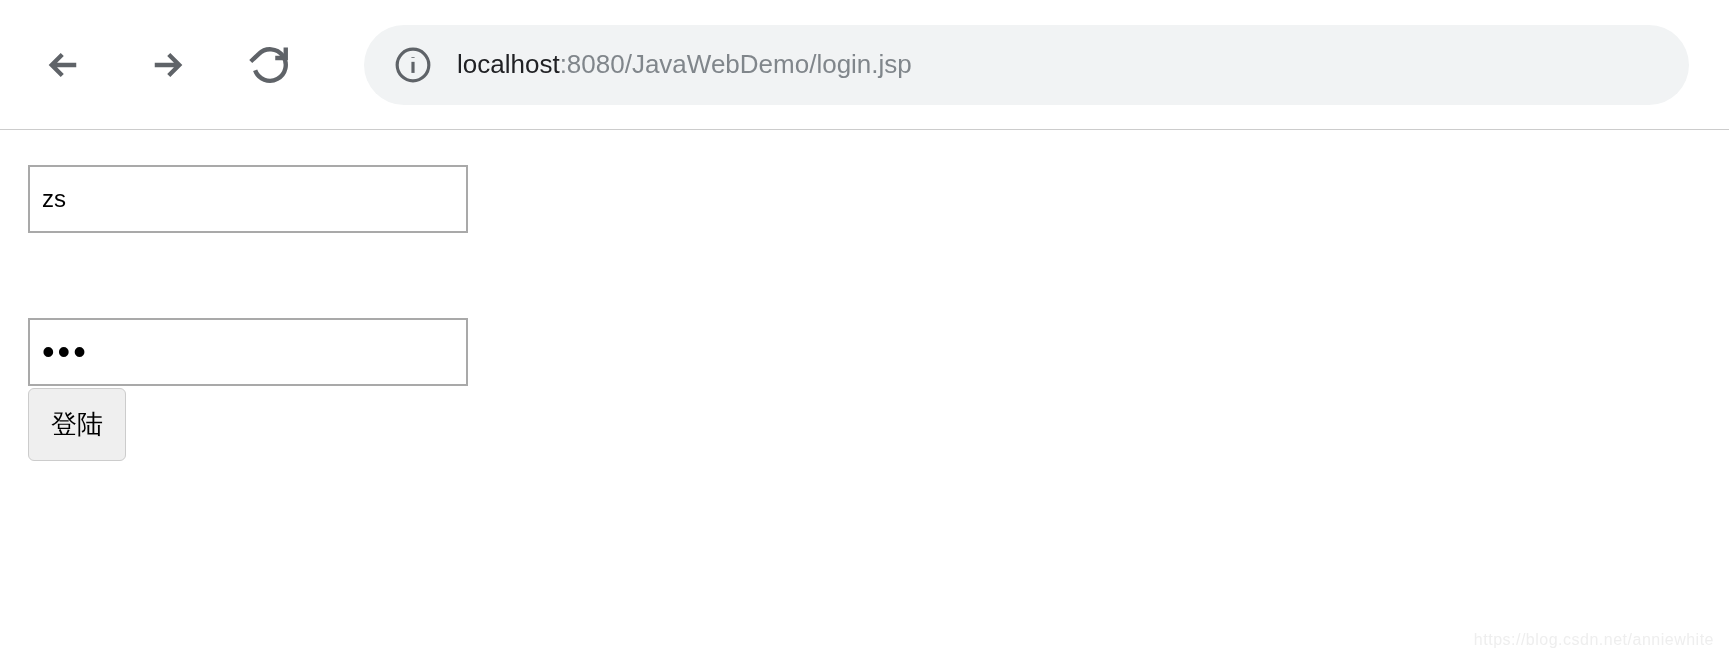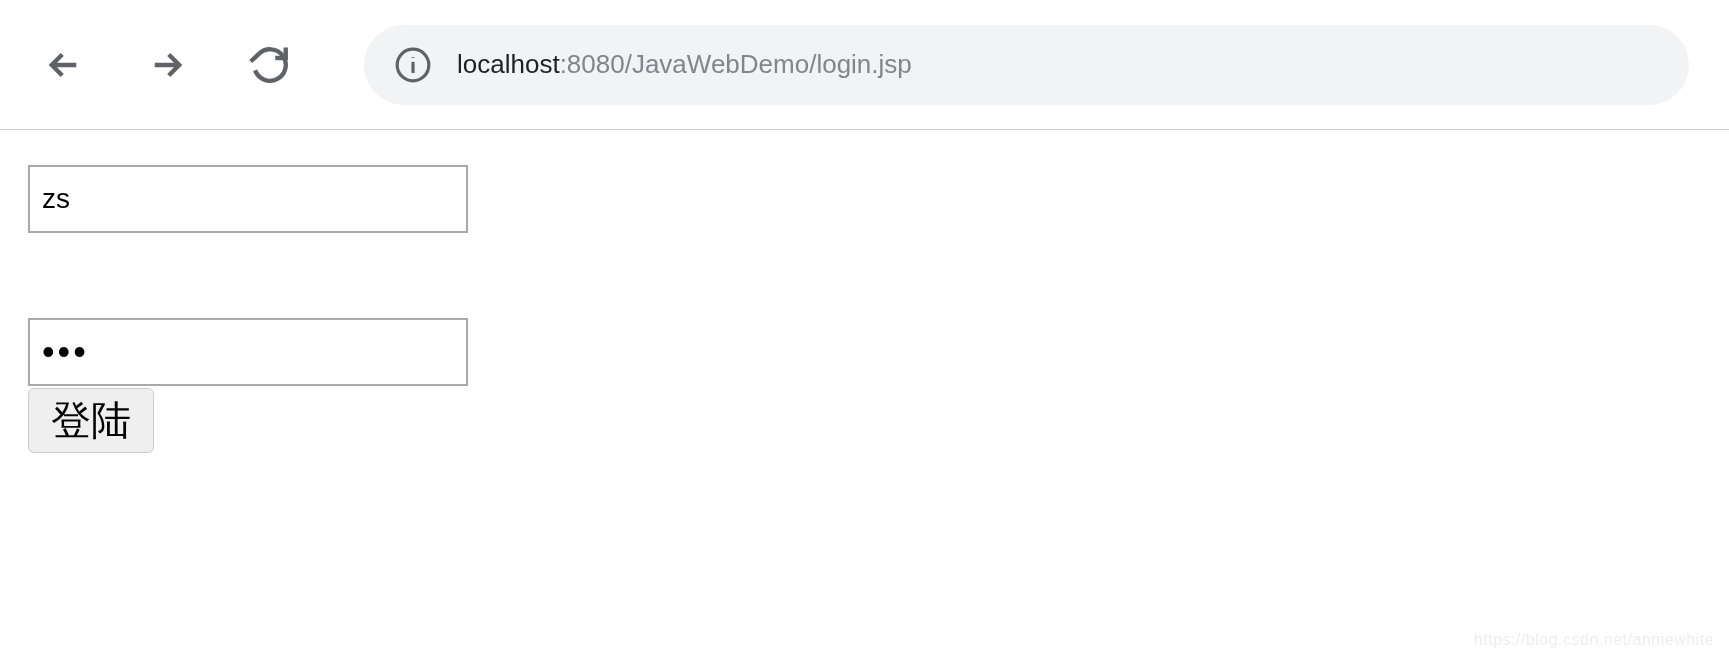--- a/index.html
+++ b/index.html
@@ -77,21 +77,21 @@
       color: #80868b;
     }
     .page-content {
       padding: 35px 28px;
     }
     .text-input {
       display: block;
       width: 440px;
       height: 68px;
       border: 2px solid #a9a9a9;
-      font-size: 28px;
+      font-size: 24px;
       padding: 0 12px;
       background: #ffffff;
       font-family: inherit;
       color: #000000;
     }
     .password-input {
       display: block;
       width: 440px;
       height: 68px;
       border: 2px solid #a9a9a9;
@@ -99,22 +99,22 @@
       padding: 0 12px;
       background: #ffffff;
       margin-top: 85px;
       font-family: inherit;
       letter-spacing: 3px;
       color: #000000;
     }
     .submit-button {
       display: block;
       margin-top: 2px;
-      padding: 4px 22px;
-      font-size: 40px;
+      padding: 18px 22px;
+      font-size: 26px;
       background: #efefef;
       border: 1px solid #cccccc;
       border-radius: 6px;
       cursor: pointer;
       font-family: inherit;
       color: #000000;
     }
     .watermark {
       position: absolute;
       bottom: 8px;

